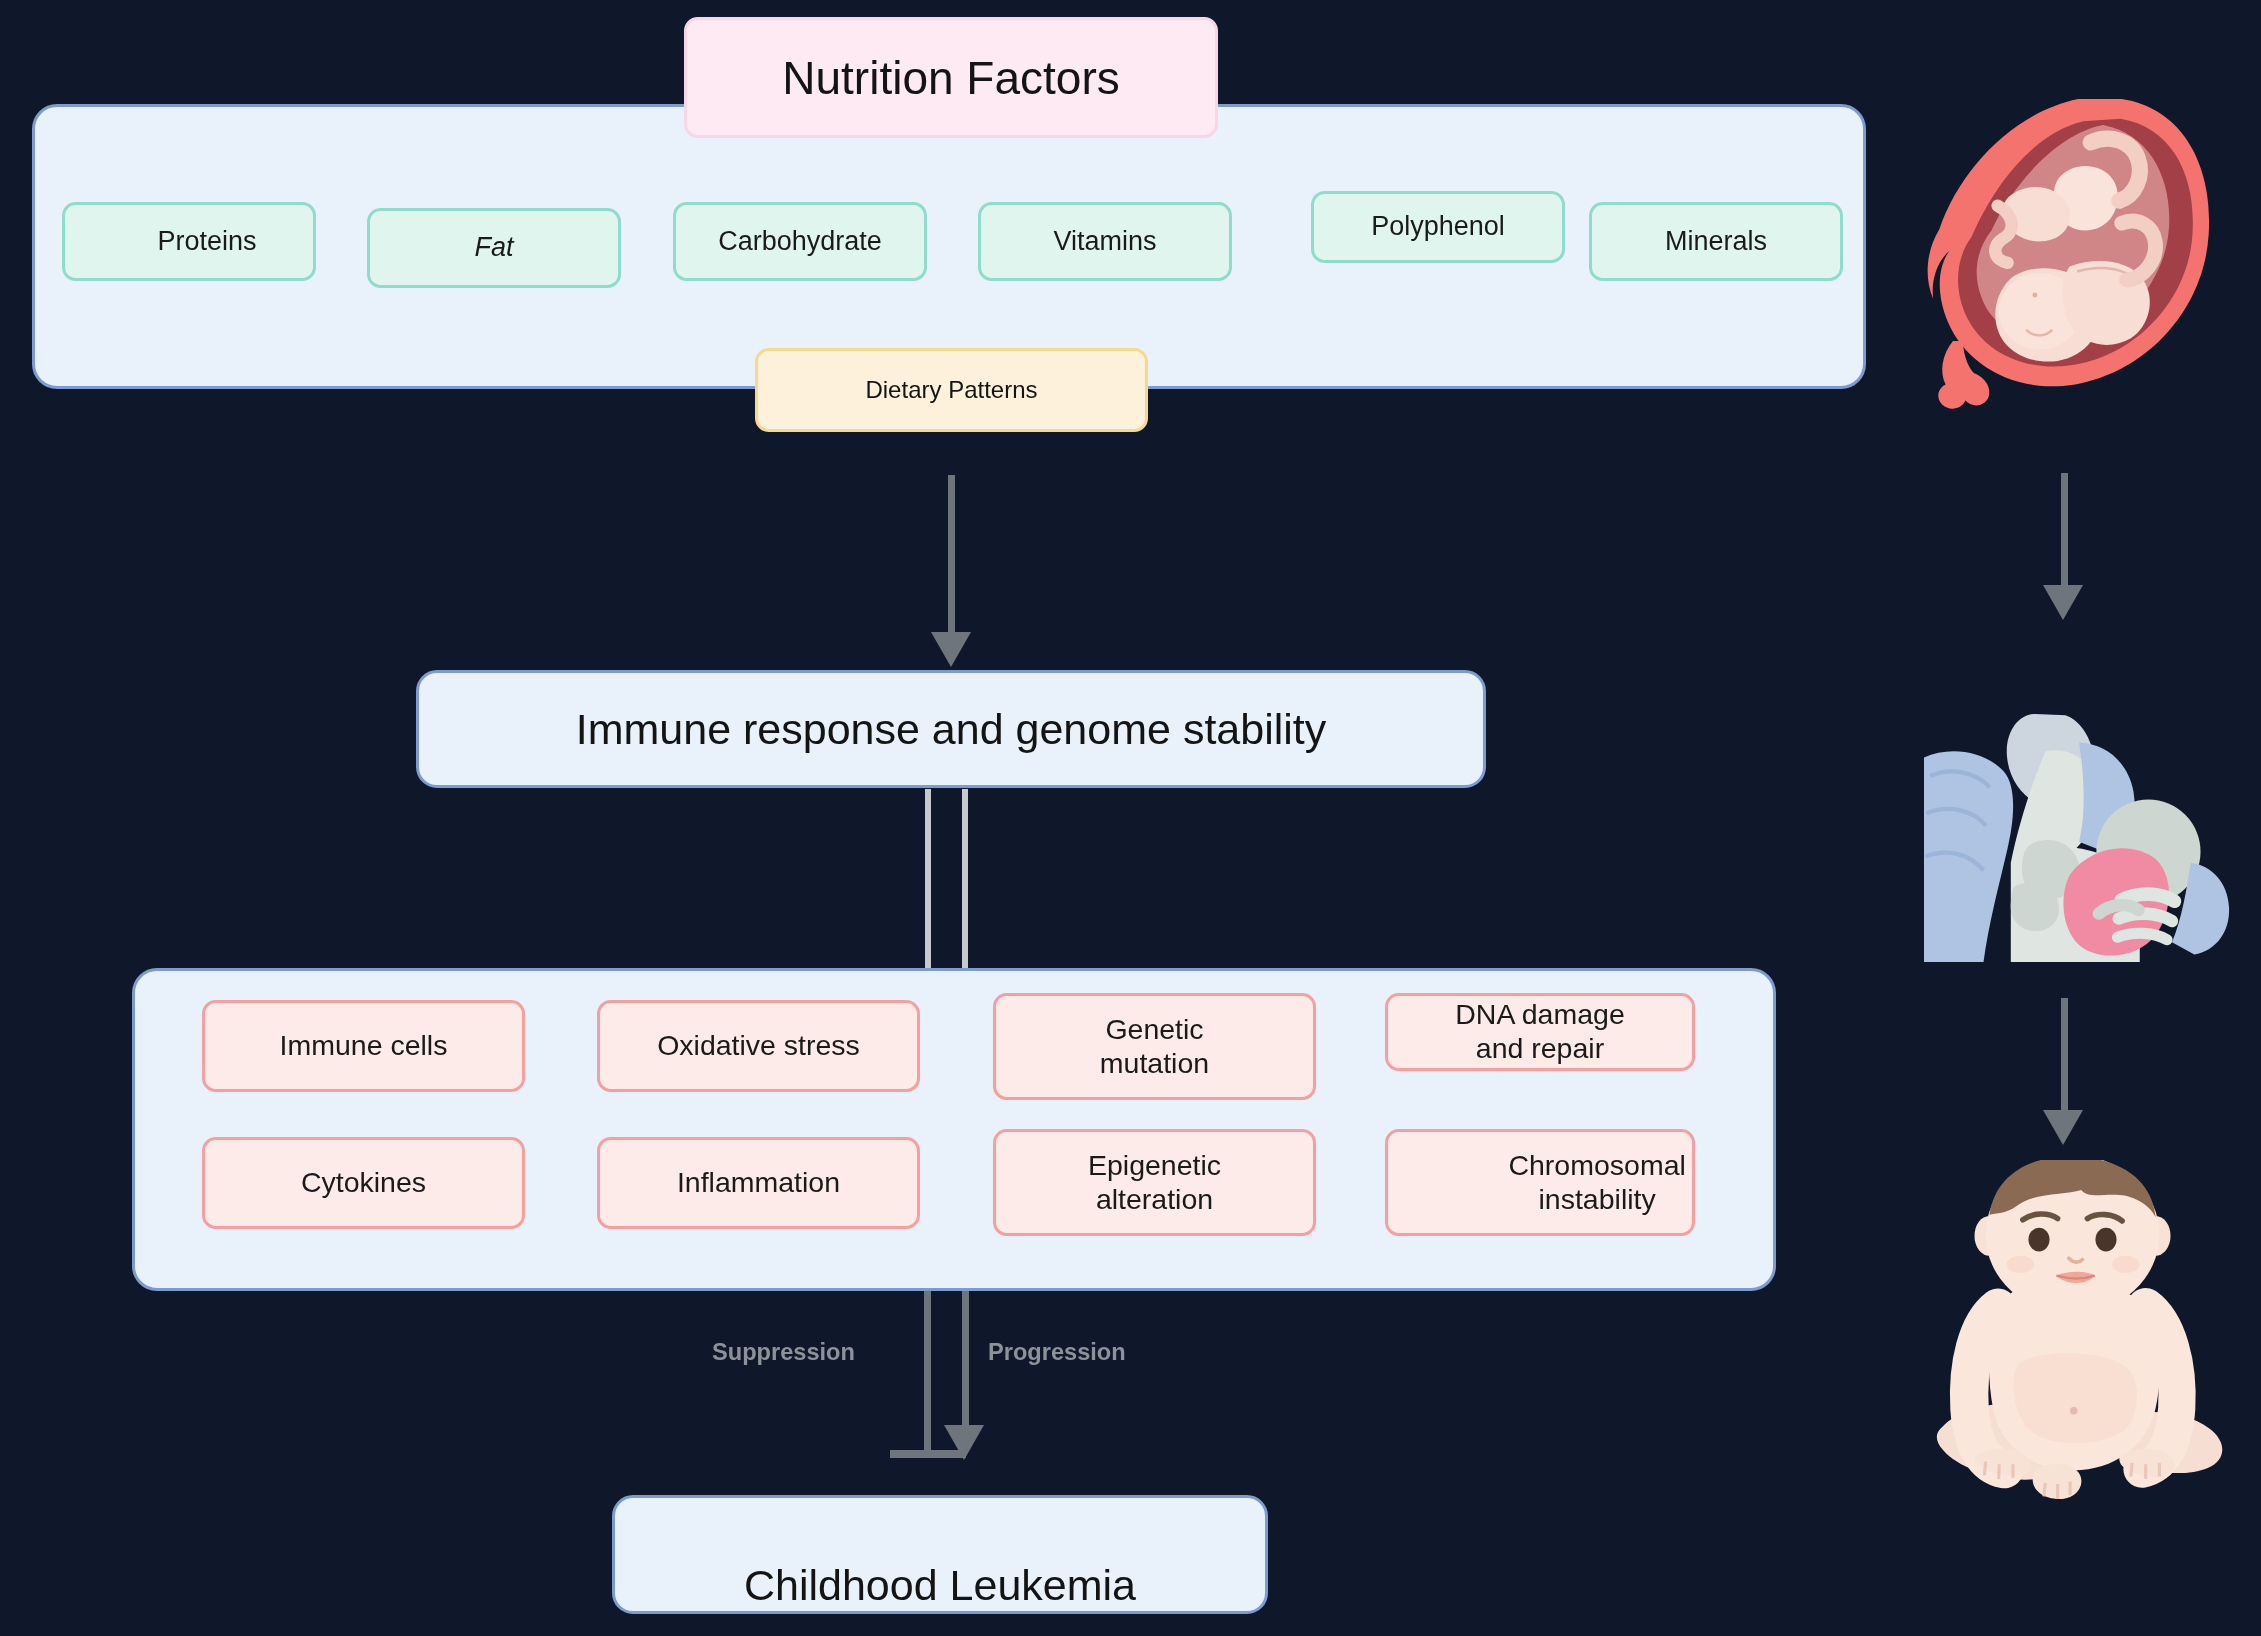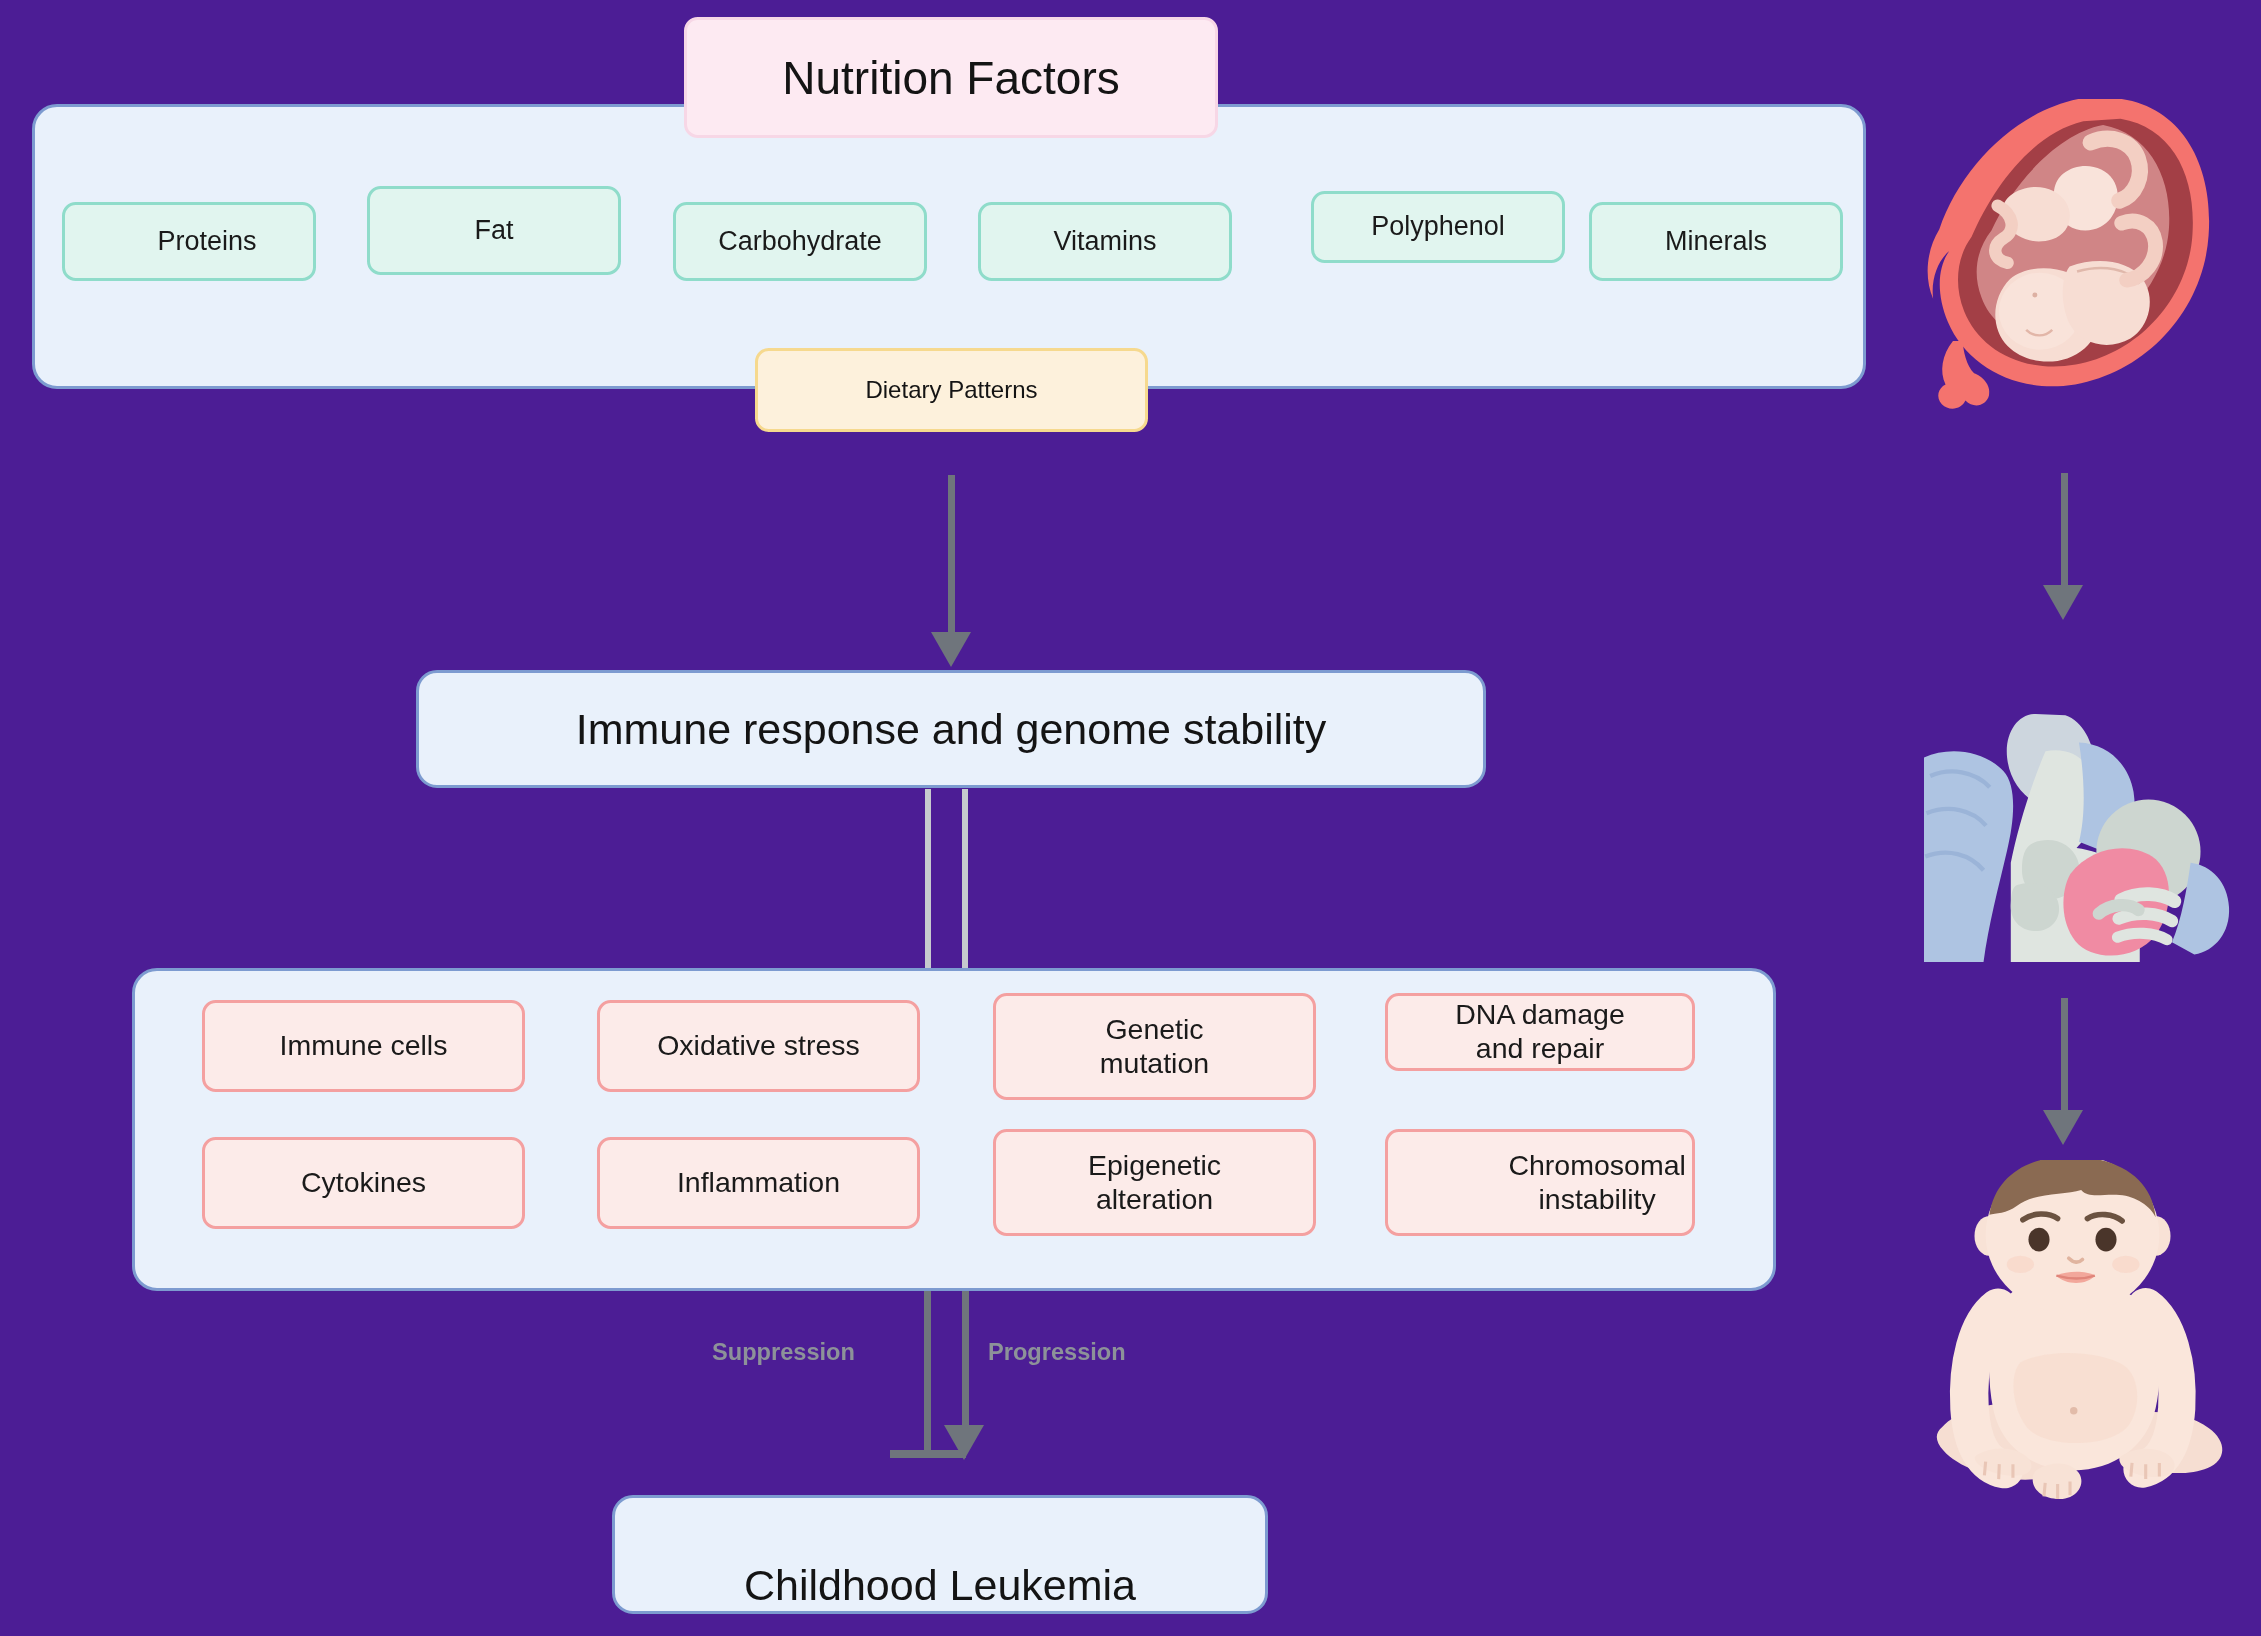--- a/index.html
+++ b/index.html
@@ -8,21 +8,21 @@
     background: #ffffff;
   }
   body {
     font-family: "Liberation Sans", sans-serif;
     color: #1a1a1a;
   }
   #canvas {
     position: relative;
     width: 2261px;
     height: 1636px;
-    background: #4c1d95;
+    background: #0f172a;
     overflow: hidden;
   }
 
   
   .rbox {
     position: absolute;
     box-sizing: border-box;
     display: flex;
     align-items: center;
     justify-content: center;
@@ -134,21 +134,21 @@
 
   <div class="rbox panel-blue" style="left:32px; top:104px; width:1834px; height:285px;"></div>
 
   <div class="rbox chip-pink-title" style="left:684px; top:17.4px; width:534px; height:121px;">
     <span>Nutrition Factors</span>
   </div>
 
   <div class="rbox chip-green" style="left:62px; top:202px; width:254px; height:79px;padding-left:36px;">
     <span>Proteins</span>
   </div>
-  <div class="rbox chip-green" style="left:367px; top:186px; width:254px; height:89px;">
+  <div class="rbox chip-green" style="left:367px; top:208px; width:254px; height:80px;font-style:italic;">
     <span>Fat</span>
   </div>
   <div class="rbox chip-green" style="left:673px; top:202px; width:254px; height:79px;">
     <span>Carbohydrate</span>
   </div>
   <div class="rbox chip-green" style="left:978px; top:202px; width:254px; height:79px;">
     <span>Vitamins</span>
   </div>
   <div class="rbox chip-green" style="left:1283px; top:191px; width:254px; height:72px;margin-left:28px;">
     <span>Polyphenol</span>

